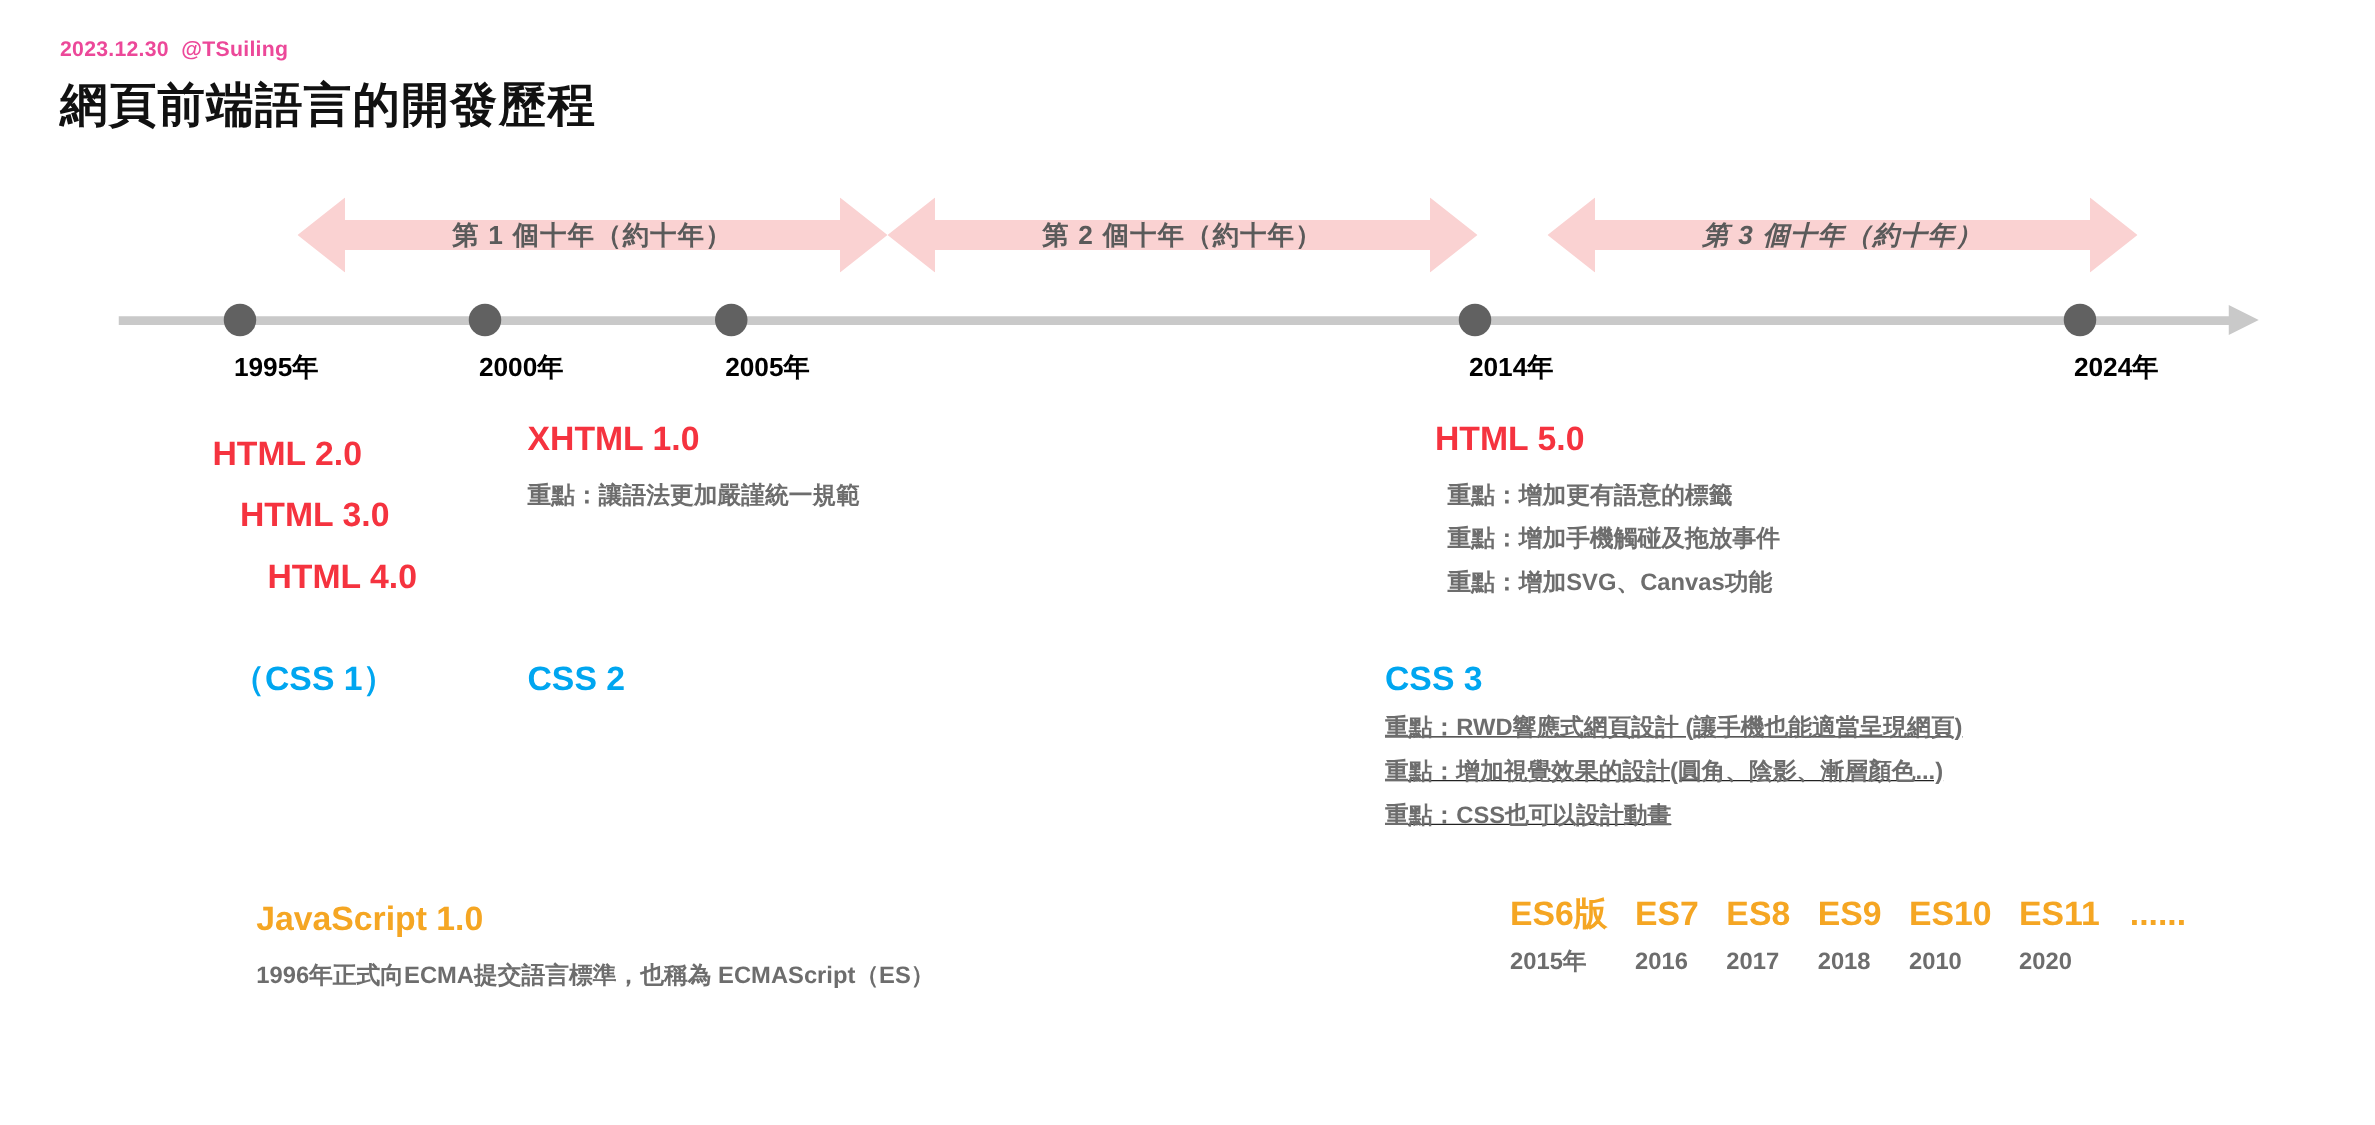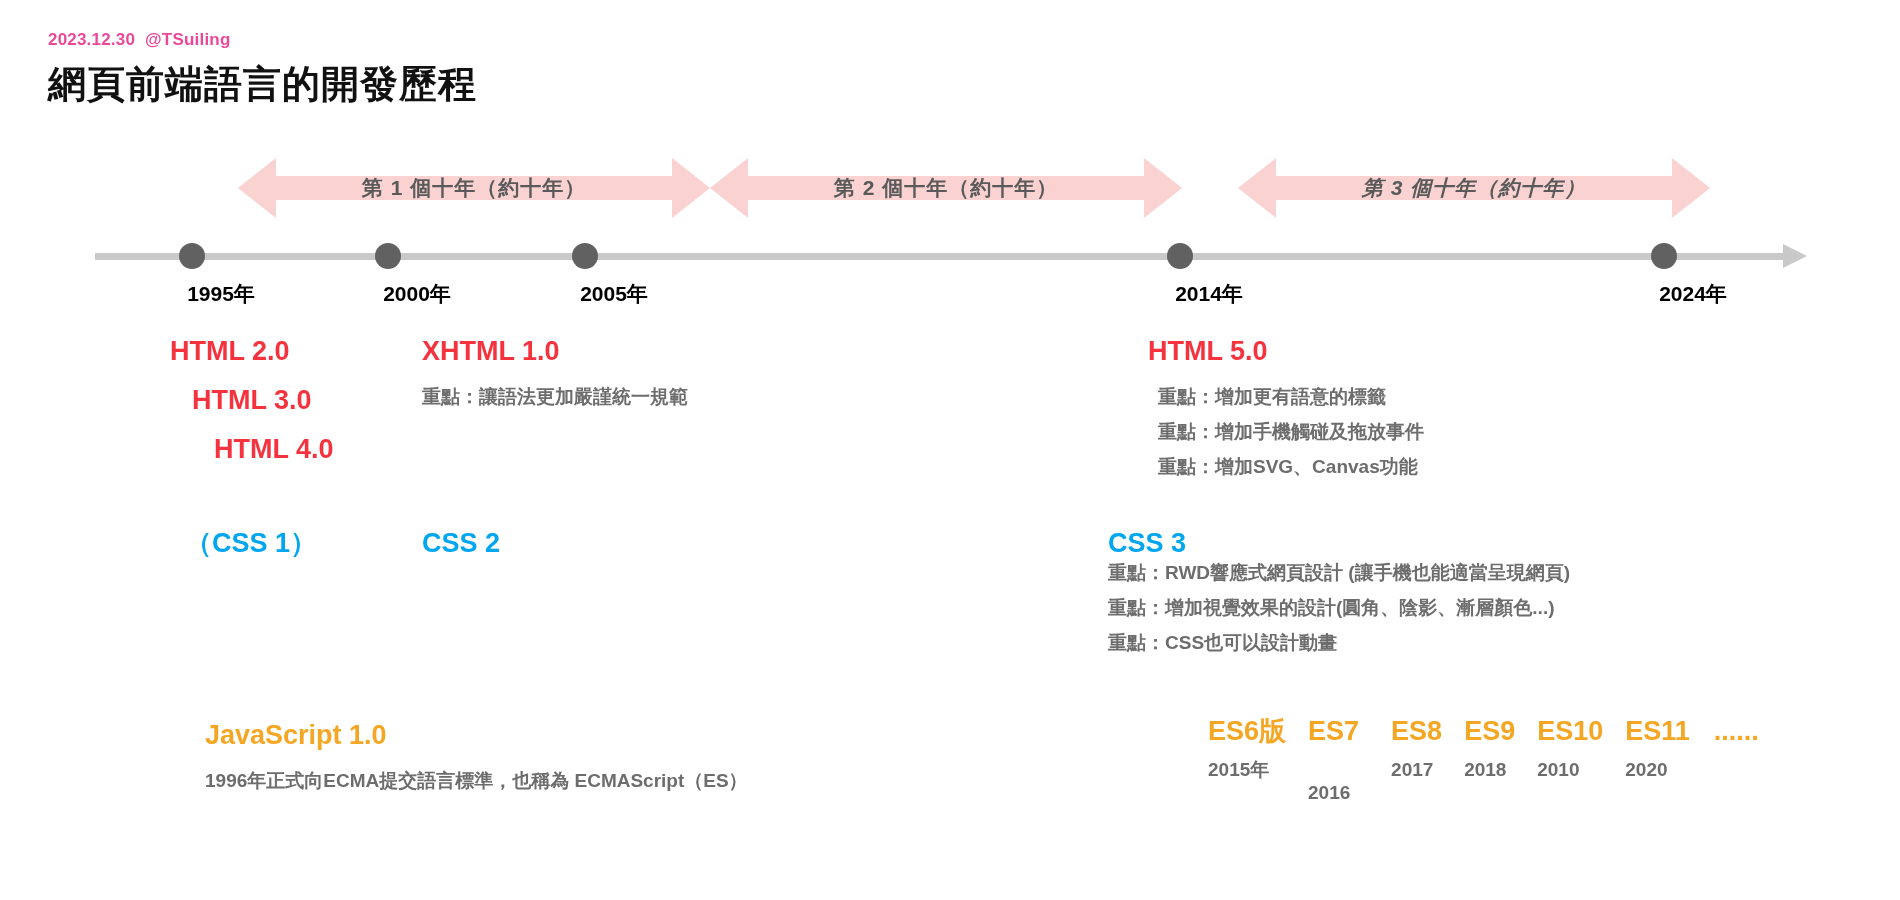--- a/index.html
+++ b/index.html
@@ -121,21 +121,21 @@
   .lang-title.orange { color: #f5a623; }
   .note {
     font-size: 19px;
     font-weight: bold;
     color: #6d6d6d;
     white-space: nowrap;
     line-height: 1.0;
   }
 
   
-  .html-stair { position: absolute; left: 170px; top: 338px; }
+  .html-stair { position: absolute; left: 170px; top: 350px; }
   .html-stair .lang-title { margin-bottom: 22px; }
   .stair-1 { padding-left: 0px; }
   .stair-2 { padding-left: 22px; }
   .stair-3 { padding-left: 44px; }
 
   .notes-group .note { margin-bottom: 14px; }
 
   
   .es-row {
     position: absolute;
@@ -239,40 +239,40 @@
 <div class="block" style="left:185px; top:530px;">
   <div class="lang-title blue">（CSS 1）</div>
 </div>
 
 <div class="block" style="left:422px; top:530px;">
   <div class="lang-title blue">CSS 2</div>
 </div>
 
 <div class="block" style="left:1108px; top:530px;">
   <div class="lang-title blue">CSS 3</div>
-  <div class="notes-group" style="margin-top:6px;">
+  <div class="notes-group" style="margin-top:16px;text-decoration:underline;">
     <div class="note" style="margin-bottom:16px;">重點：RWD響應式網頁設計 (讓手機也能適當呈現網頁)</div>
     <div class="note" style="margin-bottom:16px;">重點：增加視覺效果的設計(圓角、陰影、漸層顏色...)</div>
     <div class="note">重點：CSS也可以設計動畫</div>
   </div>
 </div>
 
 <div class="block" style="left:205px; top:722px;">
   <div class="lang-title orange">JavaScript 1.0</div>
   <div class="notes-group" style="margin-top:22px;">
     <div class="note">1996年正式向ECMA提交語言標準，也稱為 ECMAScript（ES）</div>
   </div>
 </div>
 
 <div class="es-row">
   <div class="es-col" style="margin-right:22px;">
     <div class="es-name">ES6版</div>
     <div class="es-year">2015年</div>
   </div>
-  <div class="es-col" style="margin-right:32px;gap:23px;">
+  <div class="es-col" style="margin-right:22px;">
     <div class="es-name">ES7</div>
     <div class="es-year">2016</div>
   </div>
   <div class="es-col" style="margin-right:22px;">
     <div class="es-name">ES8</div>
     <div class="es-year">2017</div>
   </div>
   <div class="es-col" style="margin-right:22px;">
     <div class="es-name">ES9</div>
     <div class="es-year">2018</div>

